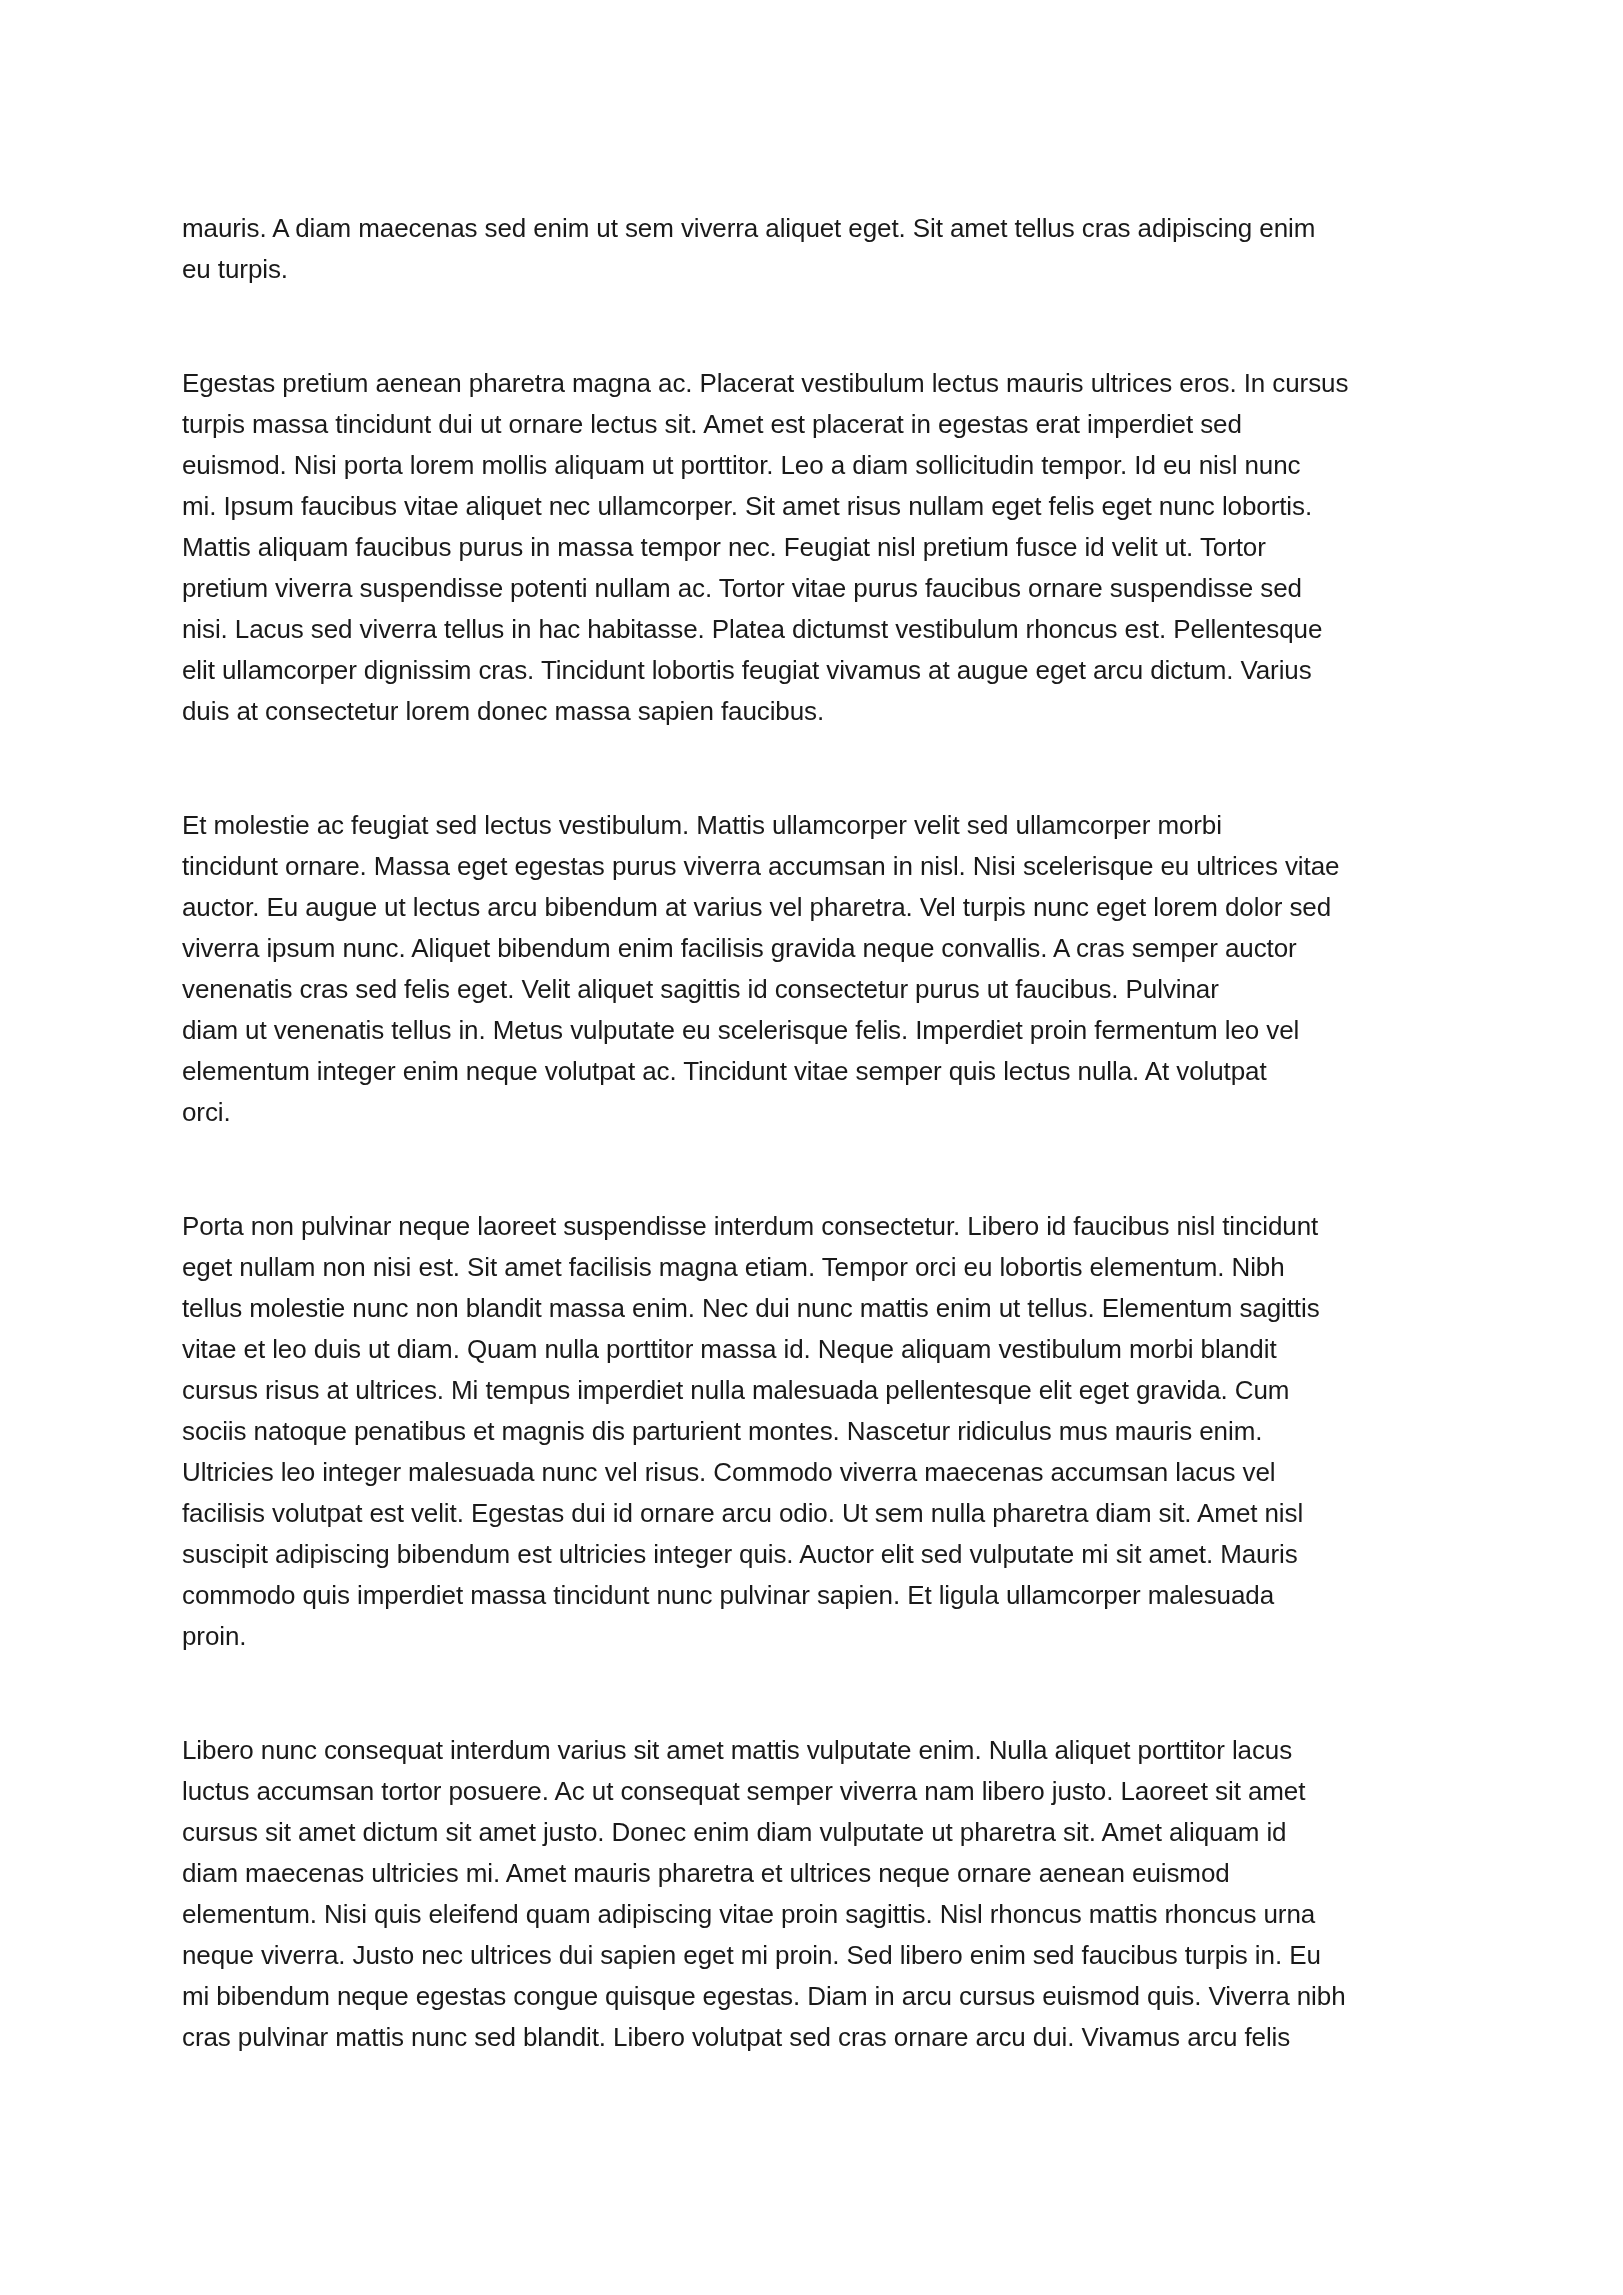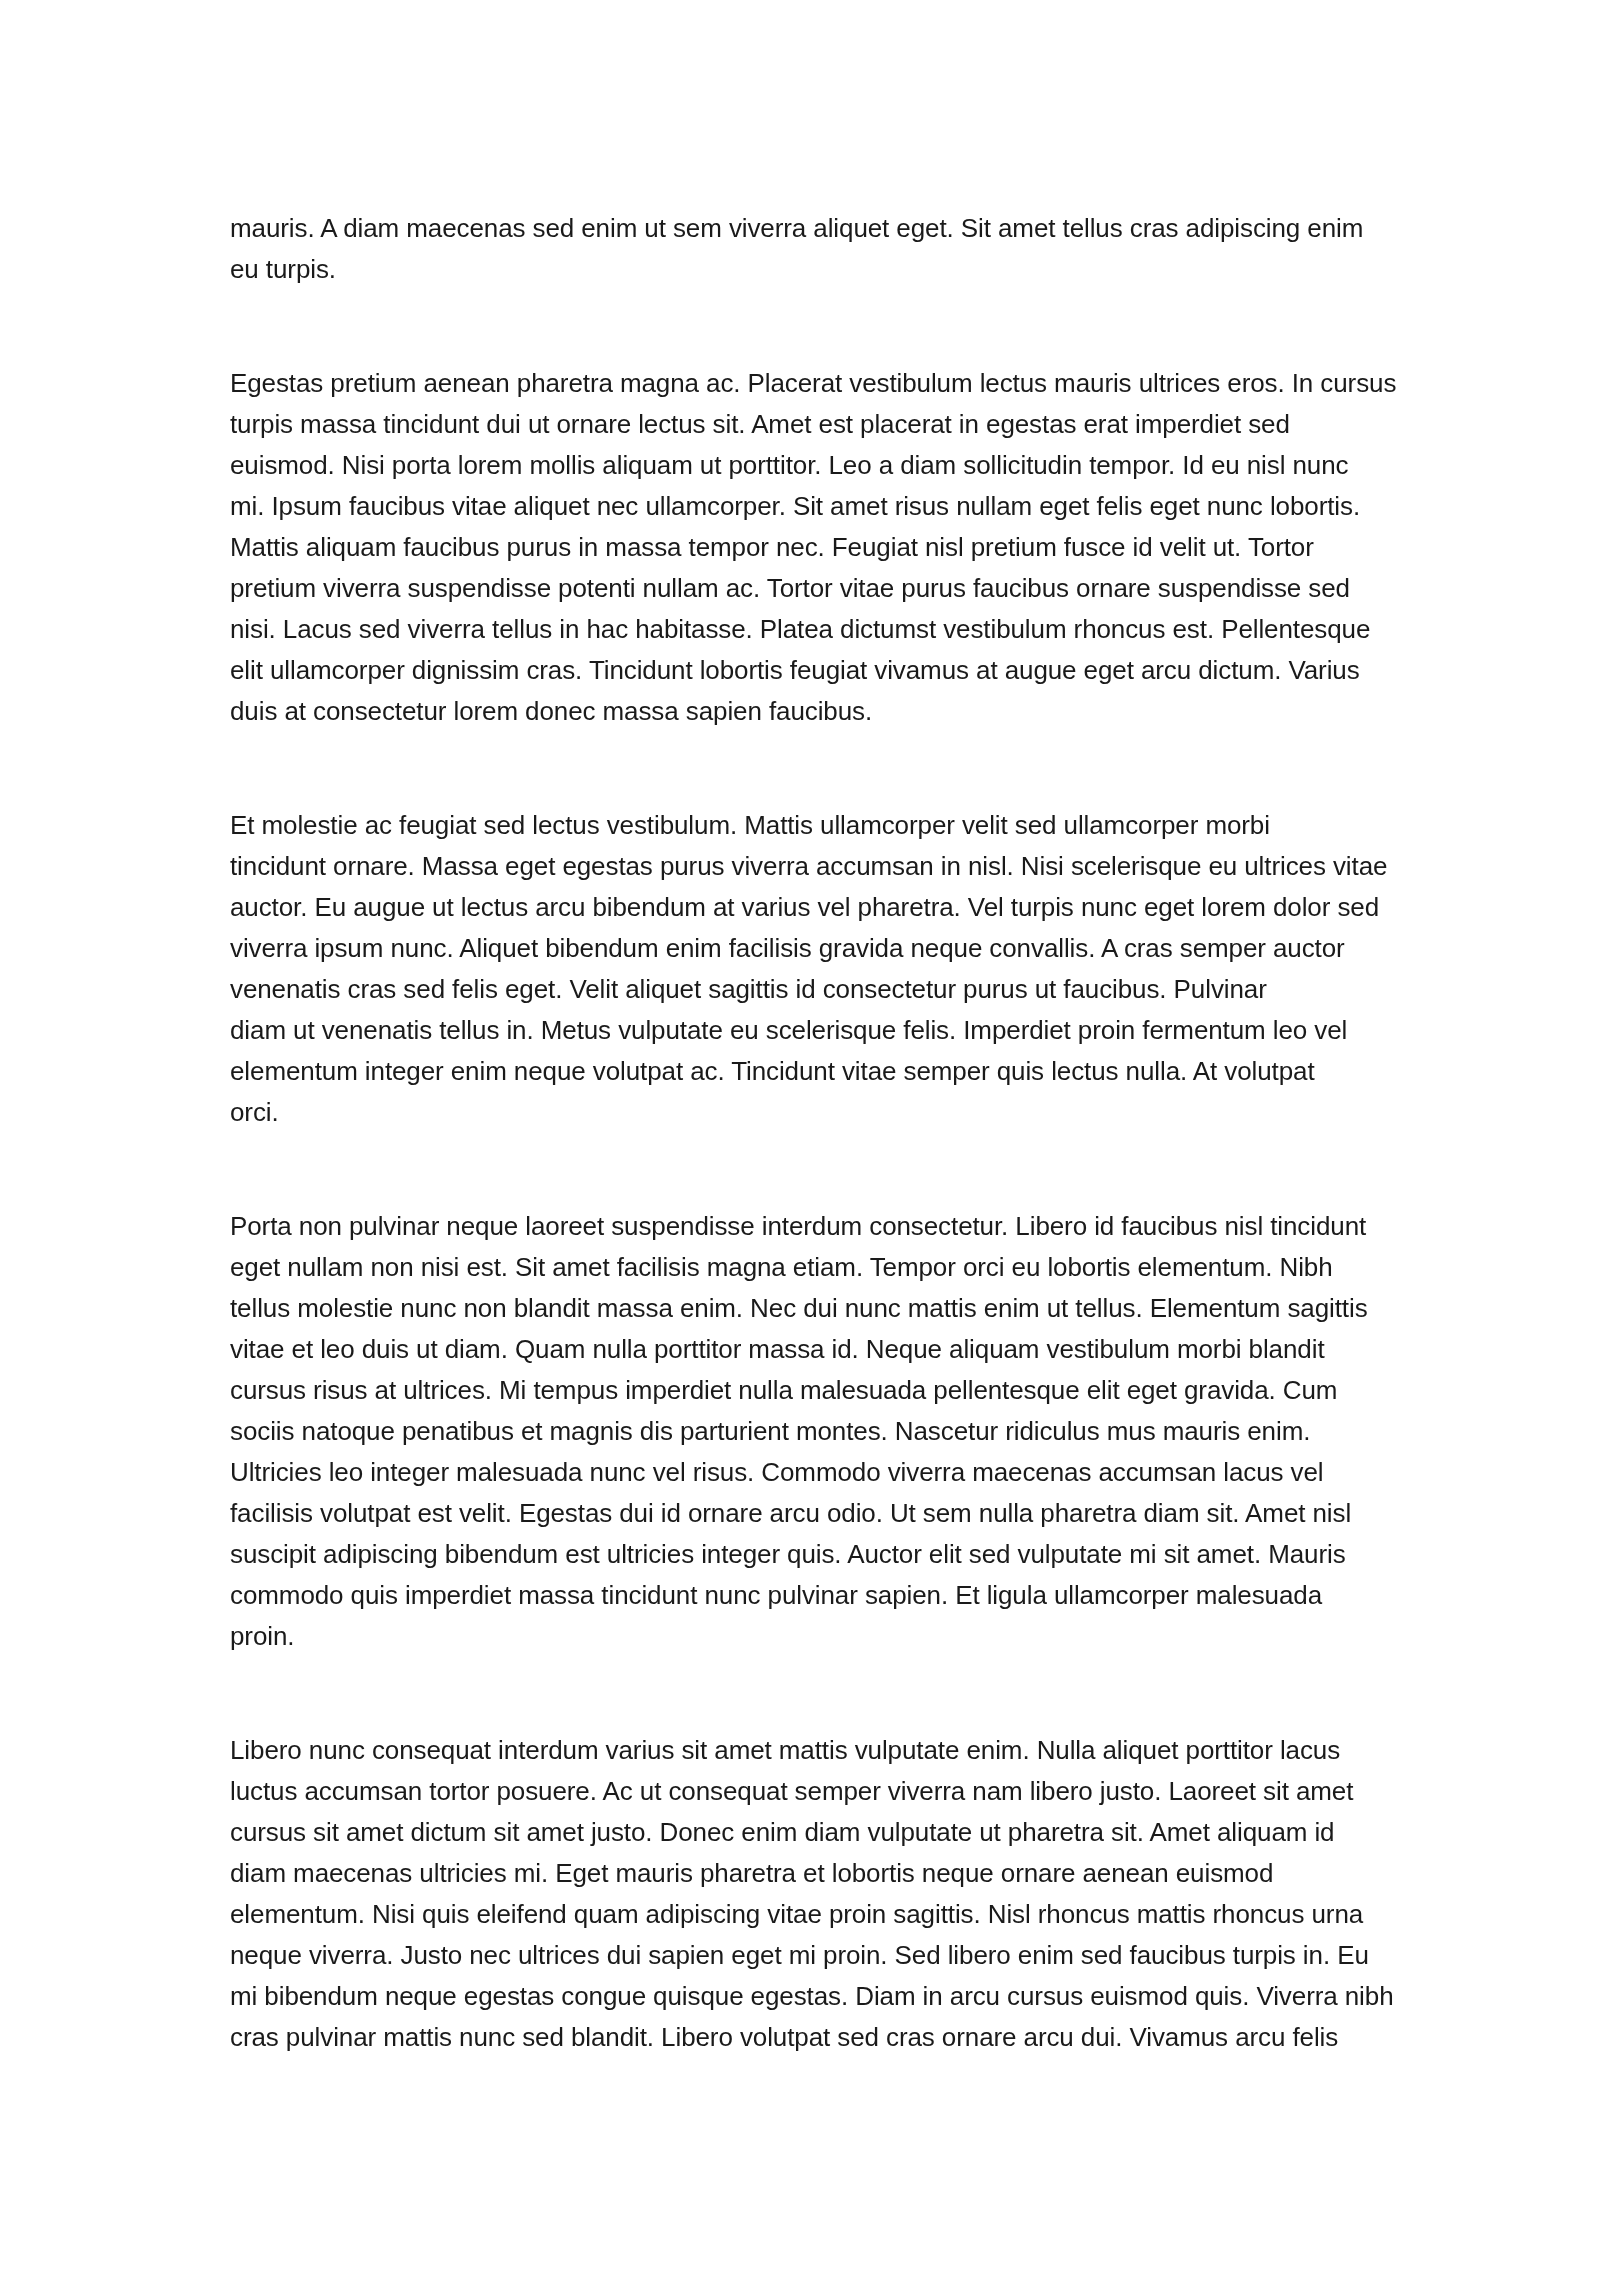--- a/index.html
+++ b/index.html
@@ -13,21 +13,20 @@
     font-family: "Liberation Sans", sans-serif;
     overflow: hidden;
   }
   .page {
     position: relative;
     width: 1370px;
     height: 2295px;
     background: #ffffff;
     box-sizing: border-box;
     padding: 208px 177px 0 182px;
-    margin-left: 48px;
   }
   .doc-body {
     color: #1a1a1a;
   }
   .doc-body p.para {
     margin: 0 0 73px 0;
     font-size: 26px;
     font-weight: 400;
     letter-spacing: -0.1px;
   }
@@ -81,21 +80,21 @@
         <span class="line">Ultricies leo integer malesuada nunc vel risus. Commodo viverra maecenas accumsan lacus vel</span>
         <span class="line">facilisis volutpat est velit. Egestas dui id ornare arcu odio. Ut sem nulla pharetra diam sit. Amet nisl</span>
         <span class="line">suscipit adipiscing bibendum est ultricies integer quis. Auctor elit sed vulputate mi sit amet. Mauris</span>
         <span class="line">commodo quis imperdiet massa tincidunt nunc pulvinar sapien. Et ligula ullamcorper malesuada</span>
         <span class="line">proin.</span>
       </p>
       <p class="para">
         <span class="line">Libero nunc consequat interdum varius sit amet mattis vulputate enim. Nulla aliquet porttitor lacus</span>
         <span class="line">luctus accumsan tortor posuere. Ac ut consequat semper viverra nam libero justo. Laoreet sit amet</span>
         <span class="line">cursus sit amet dictum sit amet justo. Donec enim diam vulputate ut pharetra sit. Amet aliquam id</span>
-        <span class="line">diam maecenas ultricies mi. Eget mauris pharetra et lobortis neque ornare aenean euismod</span>
+        <span class="line">diam maecenas ultricies mi. Amet mauris pharetra et ultrices neque ornare aenean euismod</span>
         <span class="line">elementum. Nisi quis eleifend quam adipiscing vitae proin sagittis. Nisl rhoncus mattis rhoncus urna</span>
         <span class="line">neque viverra. Justo nec ultrices dui sapien eget mi proin. Sed libero enim sed faucibus turpis in. Eu</span>
         <span class="line">mi bibendum neque egestas congue quisque egestas. Diam in arcu cursus euismod quis. Viverra nibh</span>
         <span class="line">cras pulvinar mattis nunc sed blandit. Libero volutpat sed cras ornare arcu dui. Vivamus arcu felis</span>
       </p>
     </div>
 </div>
 
 
 </body></html>

